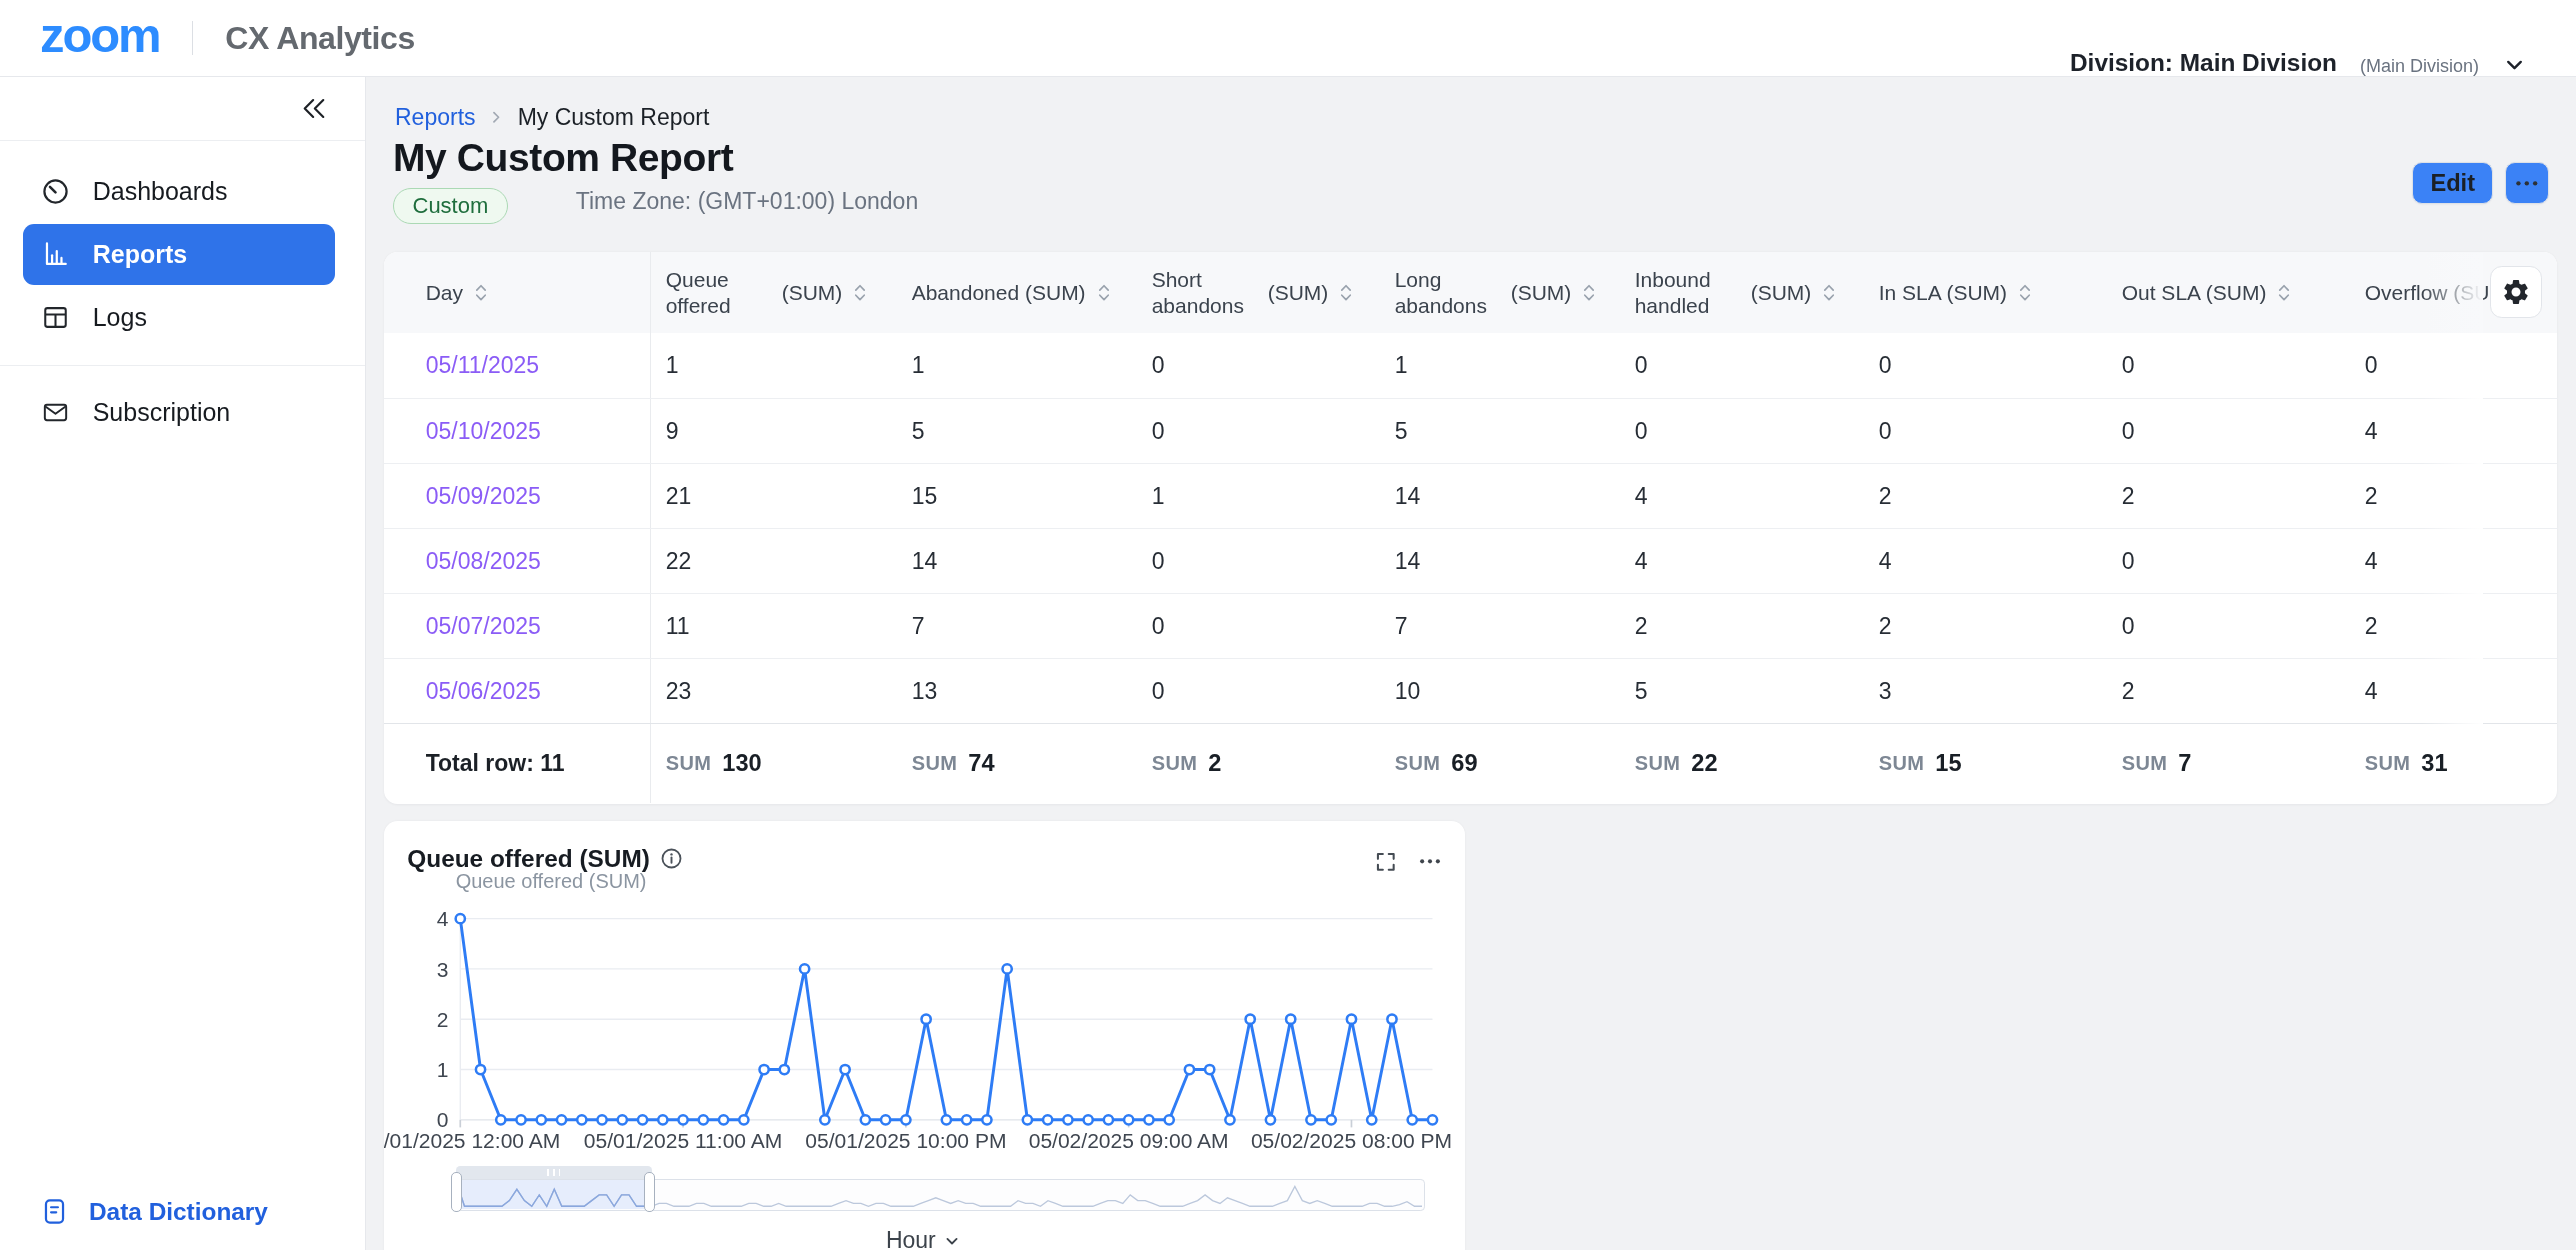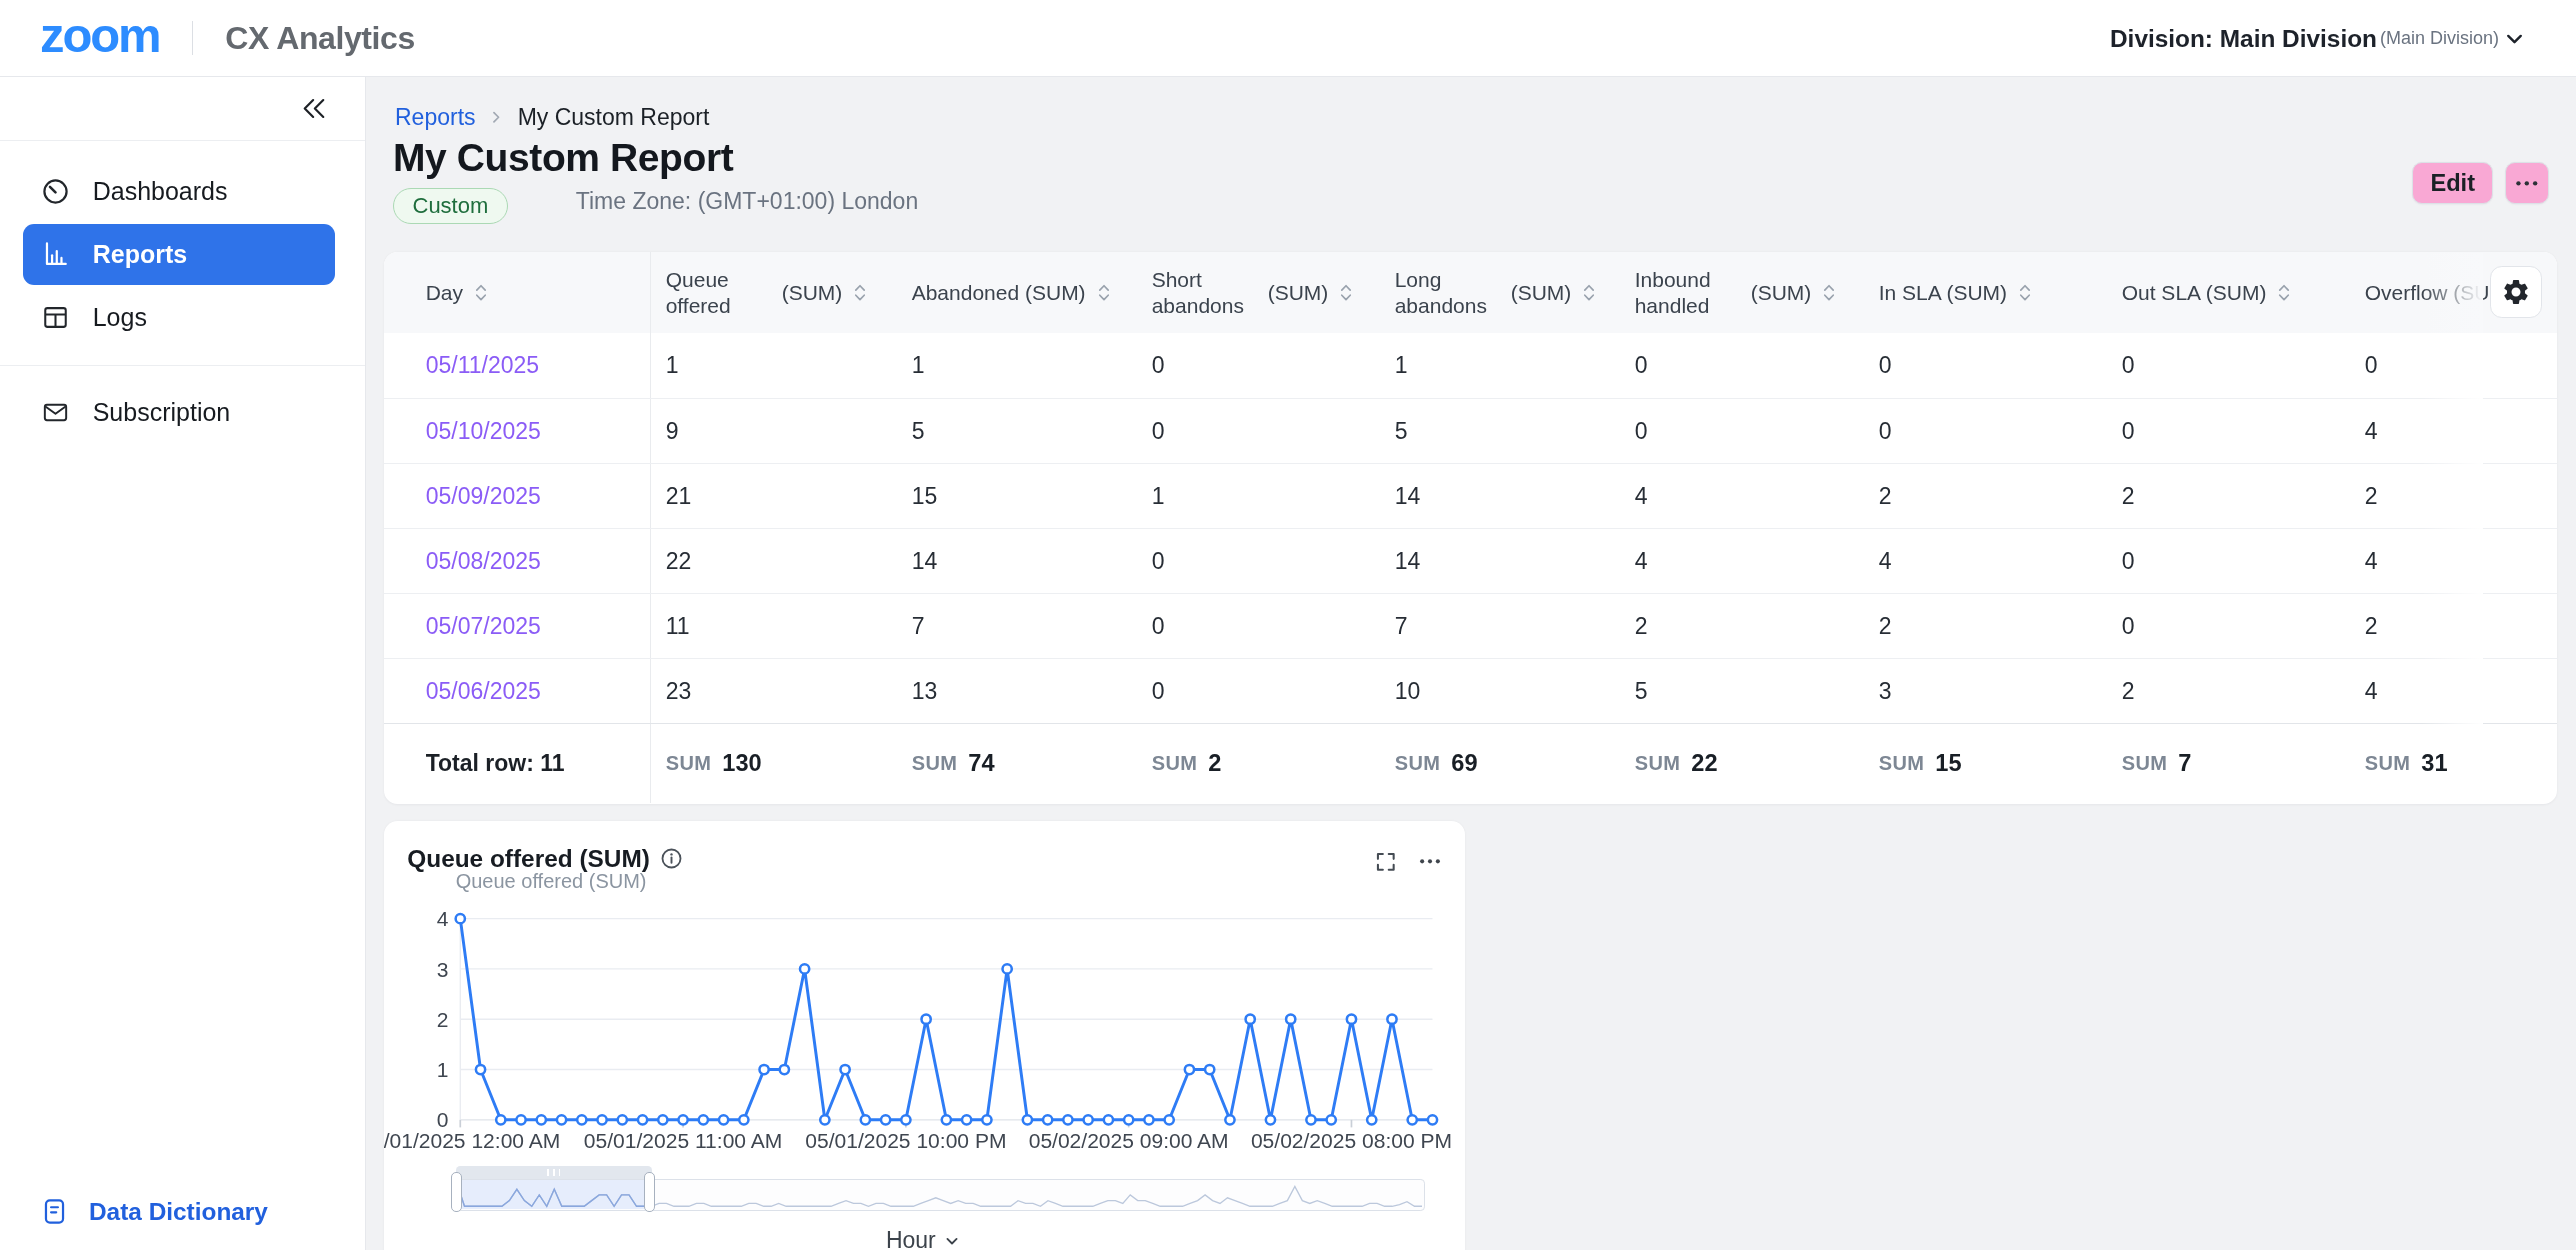--- a/index.html
+++ b/index.html
@@ -5,21 +5,21 @@
   * { box-sizing: border-box; margin: 0; padding: 0; }
   html, body { width: 2576px; height: 1250px; overflow: hidden; }
   body { font-family: "Liberation Sans", sans-serif; background: #f1f2f4; position: relative; color:#1b2026; }
 
   
   .topbar { position:absolute; top:0; left:0; right:0; height:77px; background:#fff; border-bottom:0.8px solid #e6e8ec; z-index:20; display:flex; align-items:center; }
   .brand { display:flex; align-items:center; margin-left:40px; }
   .logo { font-size:49px; font-weight:800; color:#2d8cff; letter-spacing:-2.1px; line-height:1; padding-bottom:5px; }
   .brand-sep { width:1.7px; height:34px; background:#dcdfe4; margin:0 32px; }
   .app-title { font-size:32px; font-weight:700; color:#64696f; letter-spacing:-0.4px; }
-  .division { position:absolute; right:49px; top:0; height:77px; display:flex; align-items:center; gap:3px; cursor:pointer; }
+  .division { position:absolute; right:49px; top:0; height:77px; display:flex; align-items:flex-end; gap:23px; cursor:pointer; }
   .division .dmain { font-size:24.4px; font-weight:600; color:#1d222a; }
   .division .dsub { font-size:18px; color:#6a7380; }
 
   
   .sidebar { position:absolute; top:77px; left:0; bottom:0; width:366px; background:#fff; border-right:0.8px solid #e6e8ec; z-index:10; }
   .collapse-row { height:64px; display:flex; align-items:center; justify-content:flex-end; padding-right:35px; border-bottom:0.8px solid #eceef1; }
   .nav { padding-top:18.5px; }
   .nav-item { display:flex; align-items:center; height:61px; margin:1.7px 30px 1.7px 23px; padding-left:17.7px; border-radius:11px; gap:22px; font-size:25px; color:#171b20; cursor:pointer; }
   .nav-item .ni-icon { width:30px; height:30px; display:flex; align-items:center; justify-content:center; color:#22262b; }
   .nav-item.active { background:#2f73e9; color:#fff; font-weight:600; }
@@ -30,21 +30,21 @@
   
   .main { position:absolute; left:366px; top:77px; right:0; bottom:0; overflow:hidden; }
   .breadcrumb { position:absolute; left:29px; top:27px; display:flex; align-items:center; gap:11.8px; font-size:23px; }
   .bc-link { color:#2160dd; cursor:pointer; }
   .bc-cur { color:#1b2026; }
   .page-title { position:absolute; left:27px; top:59px; font-size:39px; font-weight:700; color:#14181e; letter-spacing:-0.4px; }
   .meta-row { position:absolute; left:27px; top:111px; display:flex; align-items:flex-start; gap:30px; }
   .badge { font-size:22px; color:#1f6e3d; background:#eff9f0; border:1.7px solid #abd9b4; border-radius:842px; padding:5.9px 18.5px; line-height:1; }
   .tz { font-size:23px; color:#6a7380;margin-left:38px; }
   .actions { position:absolute; top:85px; right:27px; display:flex; gap:11.8px; }
-  .btn { background:#f9a8d4; border:1.7px solid #dde1e7; border-radius:10px; height:42px; display:flex; align-items:center; justify-content:center; cursor:pointer; box-shadow:0 0.8px 1.7px rgba(16,24,40,.04); }
+  .btn { background:#3b82f6; border:1.7px solid #dde1e7; border-radius:10px; height:42px; display:flex; align-items:center; justify-content:center; cursor:pointer; box-shadow:0 0.8px 1.7px rgba(16,24,40,.04); }
   .btn-edit { width:81px; font-size:23.6px; font-weight:600; color:#1b2026; }
   .btn-more { width:44px; }
 
   
   .table-card { position:absolute; left:17.7px; top:175px; width:2173px; height:552px; background:#fff; border-radius:13.5px; box-shadow:0 0.8px 2.5px rgba(16,24,40,.05); overflow:hidden; }
   .tgrid-row { display:grid; grid-template-columns:267px 246px 240px 243px 240px 244px 243px 243px 1fr; }
   .thead { height:81px; background:#f7f8fa; }
   .hcell { display:flex; align-items:center; padding-left:15px; font-size:21px; color:#3b434d; gap:10px; }
   .hcell .hname.wrap { width:101px; line-height:1.22; }
   .hcell .hsum { margin-left:5px; }

